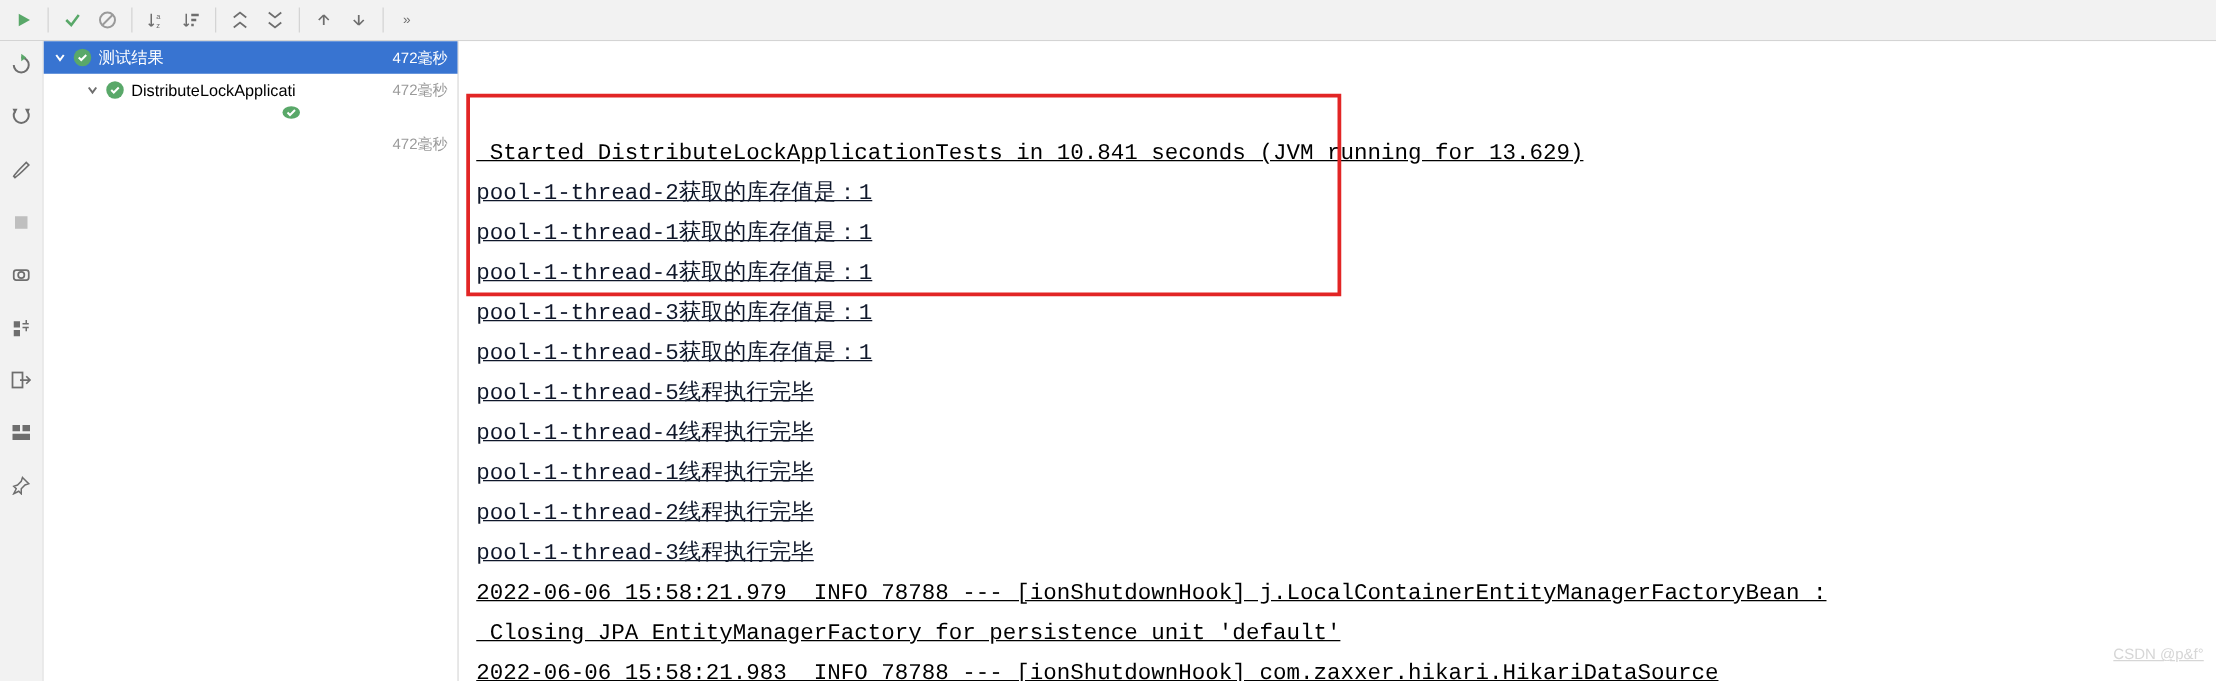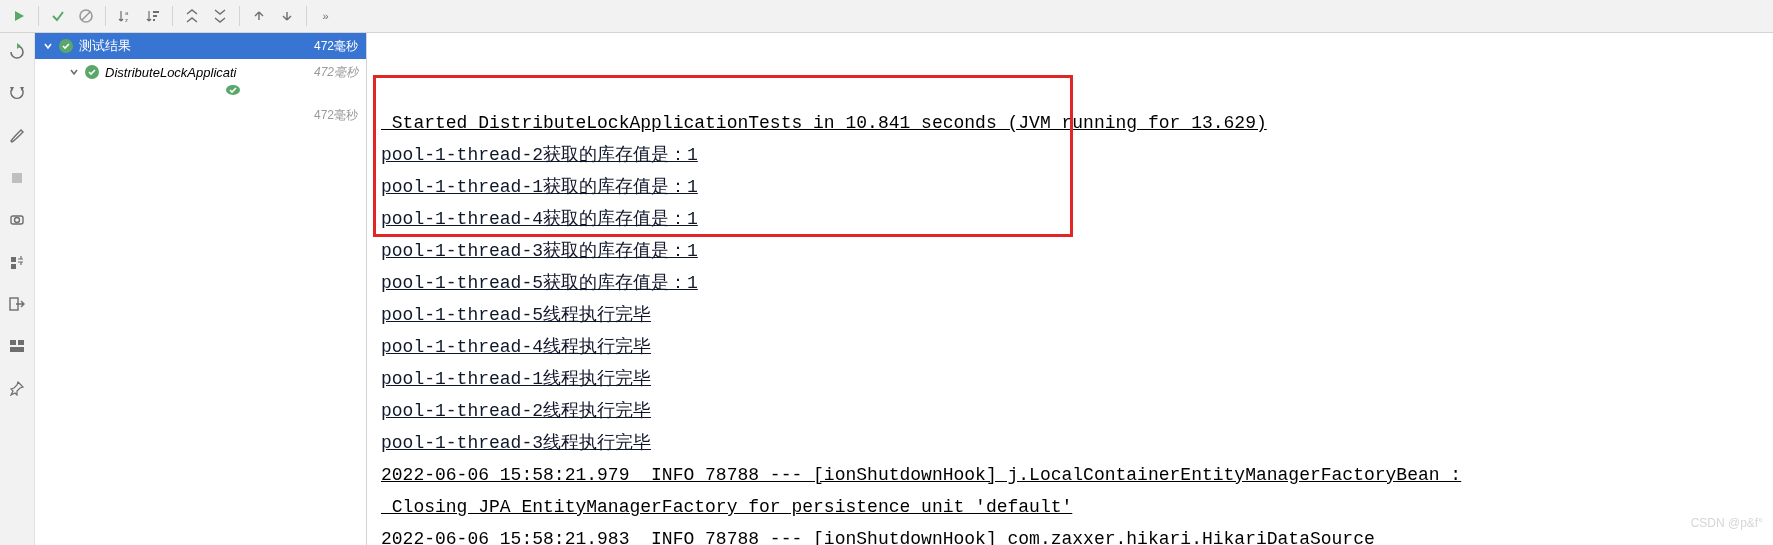--- a/index.html
+++ b/index.html
@@ -70,21 +70,21 @@
 .tree-root .time { margin-left: auto; font-size: 12px; }
 .tree-item {
   height: 26px;
   display: flex; align-items: center;
   padding: 0 8px 0 0;
   gap: 6px;
   color: #000;
 }
 .tree-item .time { margin-left: auto; color: #9a9a9a; font-size: 12px; }
 .tree-item .label { white-space: nowrap; overflow: hidden; text-overflow: ellipsis; }
-.indent1 { padding-left: 34px; font-style: italic; }
+.indent1 { padding-left: 34px; }
 .indent2 { padding-left: 72px; flex-direction: column; }
 .check-ok {
   width: 14px; height: 14px;
   border-radius: 50%;
   background: #59a869;
   display: flex; align-items: center; justify-content: center;
 }
 .check-ok svg { width: 10px; height: 10px; }
 .console {
   flex: 1;
@@ -107,20 +107,21 @@
   width: 700px;
   height: 162px;
   pointer-events: none;
 }
 .watermark {
   position: absolute;
   right: 10px; bottom: 6px;
   color: #d6d6d6;
   font-size: 12px;
   font-family: Arial, sans-serif;
+  text-decoration: underline;
 }
 svg { display: block; }
 .chevron { stroke: currentColor; stroke-width: 1.6; fill: none; }
 .chevron-white { stroke: #fff; }
 </style>
 </head>
 <body>
 
 <div class="toolbar">
   <div class="tb-btn" style="color:#59a869">

